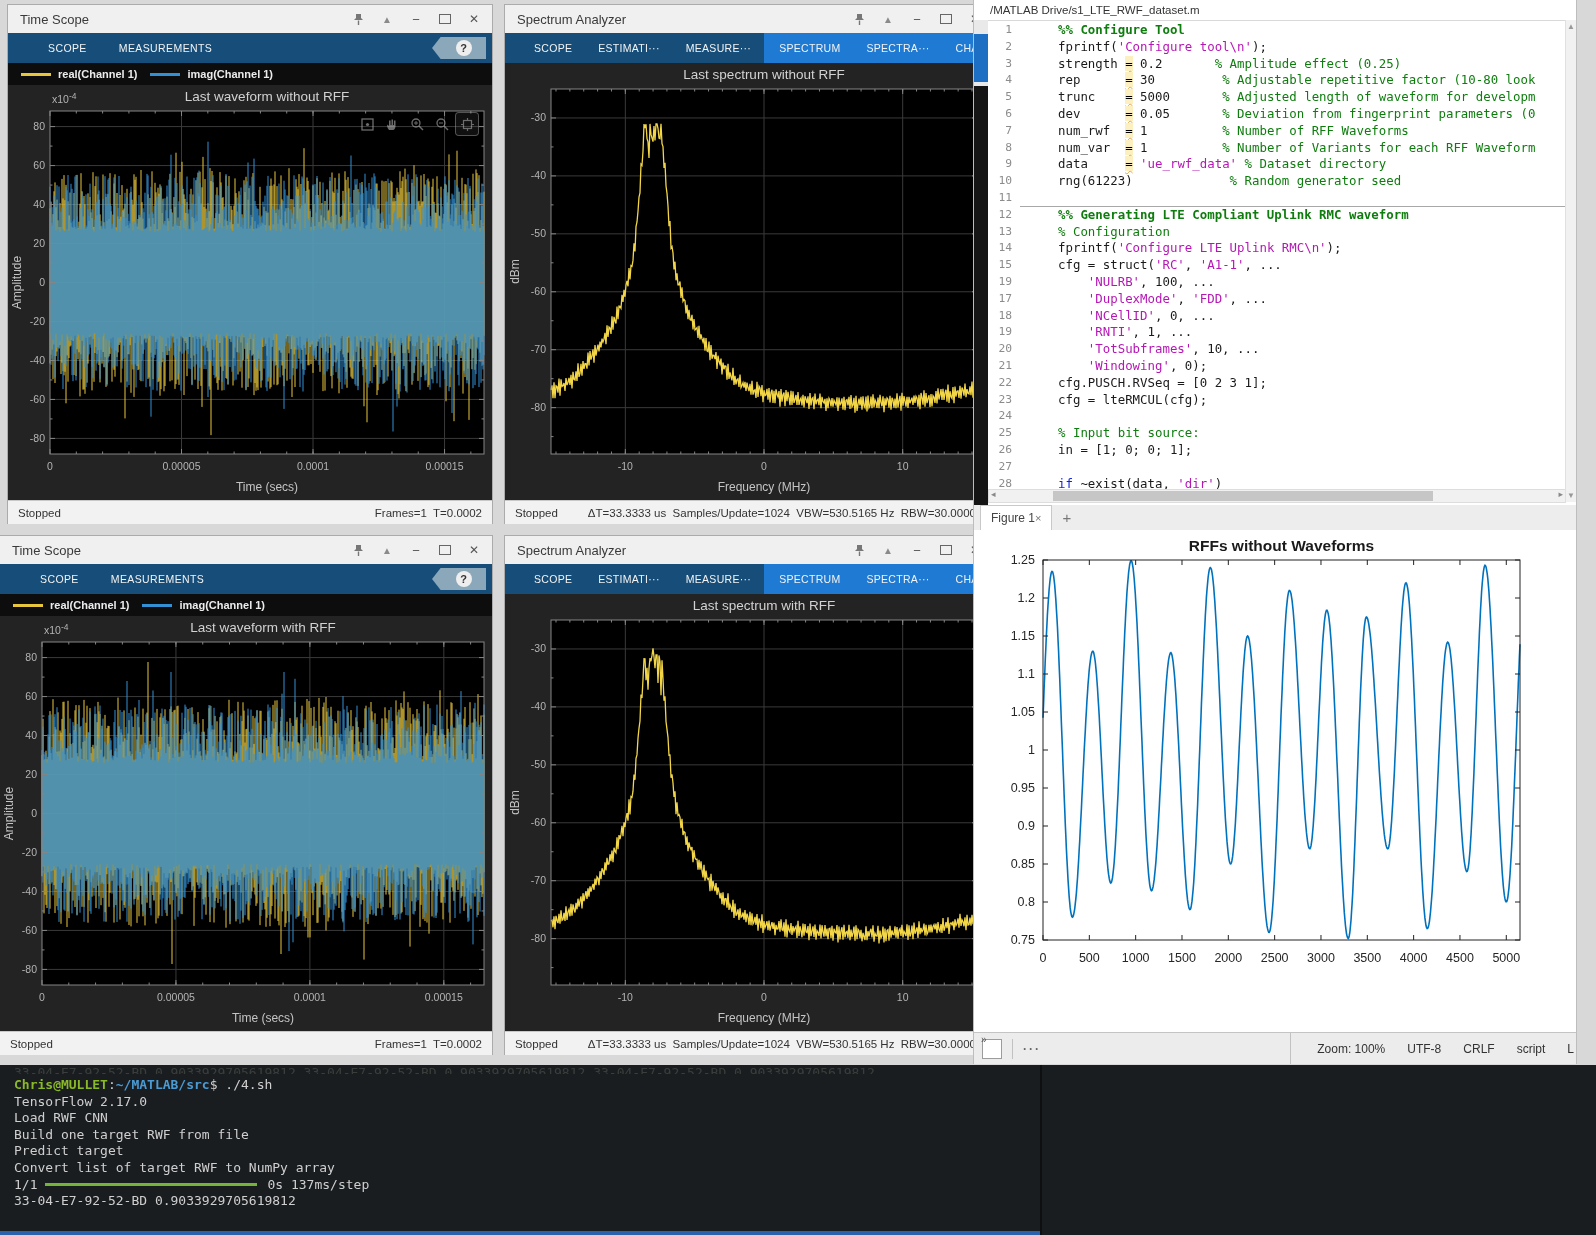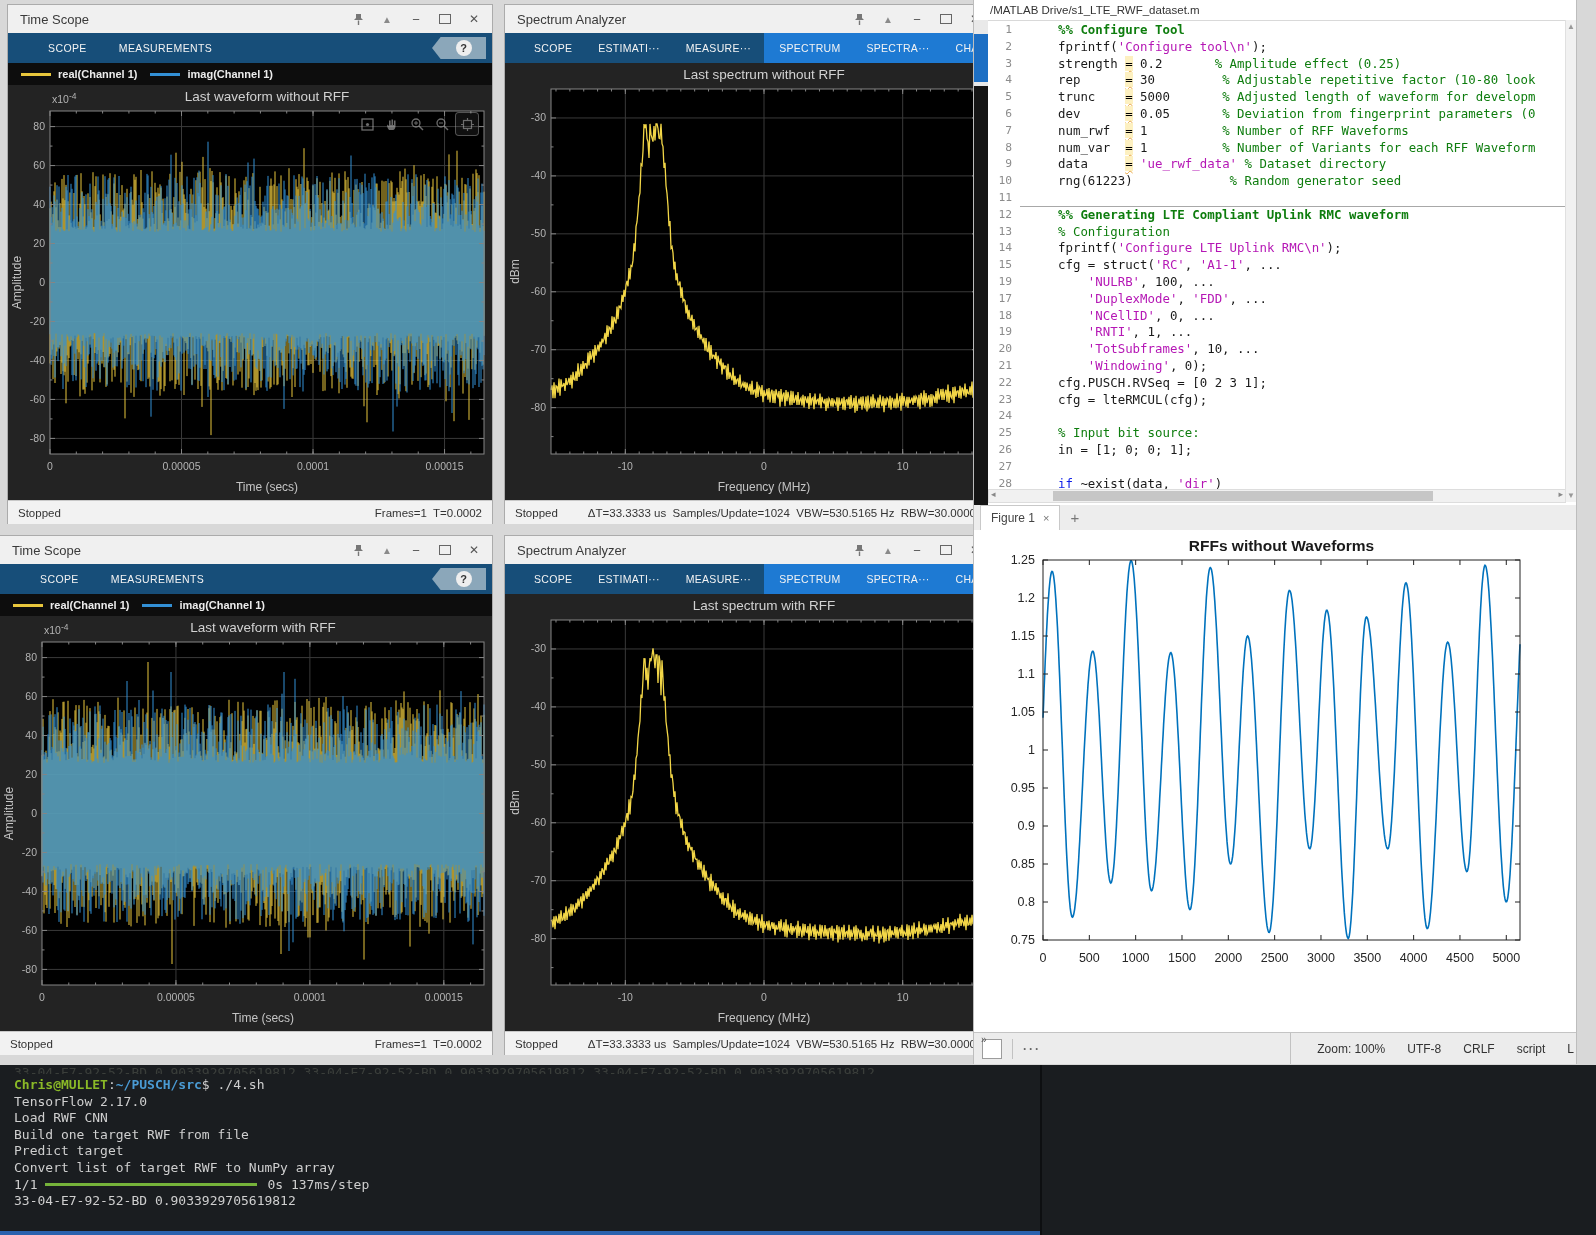--- a/index.html
+++ b/index.html
@@ -57,21 +57,21 @@
   .hscroll{position:absolute;left:14px;right:10px;top:489px;height:12px;background:#f1f1f1;border:1px solid #ddd;}
   .hthumb{position:absolute;left:64px;width:380px;top:1px;bottom:1px;background:#c6c6c6;}
   .harrow{position:absolute;top:-1px;font-size:9px;color:#888;}
   .vscroll{position:absolute;right:0;top:20px;width:10px;height:482px;background:#f1f1f1;border-left:1px solid #e0e0e0;
            font-size:8px;color:#999;text-align:center;}
   .vscroll .up{position:absolute;top:2px;left:0;right:0;}
   .vscroll .dn{position:absolute;bottom:2px;left:0;right:0;}
 
   .figtabs{position:absolute;left:0;top:505px;right:0;height:25px;background:#ededed;border-bottom:1px solid #cfcfcf;display:flex;align-items:flex-end;}
   .figtab{height:24px;background:#fff;border:1px solid #c9c9c9;border-bottom:none;display:flex;align-items:center;
-          padding:0 10px;font-size:12px;color:#444;margin-left:6px;gap:8px;}
+          padding:0 10px;font-size:12px;color:#444;margin-left:6px;}
   .figtab .x{color:#777;font-size:11px;}
   .plustab{margin-left:10px;color:#777;font-size:15px;align-self:center;}
   #figcanvas{position:absolute;left:0;top:530px;width:602px;height:502px;background:#fff;}
 
   .ed-status{position:absolute;left:0;top:1032px;right:0;height:31px;background:#ececec;border-top:1px solid #c4c4c4;
              display:flex;align-items:center;font-size:12px;color:#333;}
   .sb-box{width:18px;height:18px;border:1px solid #9c9c9c;background:#fff;margin-left:8px;position:relative;}
   .sb-box .chev{position:absolute;left:-2px;top:-6px;font-size:10px;color:#555;}
   .sb-div{width:1px;height:20px;background:#c2c2c2;margin:0 10px;}
   .sb-more{color:#666;letter-spacing:2px;font-weight:bold;}
@@ -935,21 +935,21 @@
           <span>CRLF</span>
           <span>script</span>
           <span>L</span>
         </div>
     </div>
   </div>
 
   <div id="terminal">
     <div class="clipline">33-04-E7-92-52-BD 0.9033929705619812   33-04-E7-92-52-BD 0.9033929705619812   33-04-E7-92-52-BD 0.9033929705619812</div>
     <div id="termlines">
-        <div class="tline"><span class="tuser">Chris@MULLET</span><span>:</span><span class="tpath">~/PUSCH/src</span><span>$ </span><span>./4.sh</span></div>
+        <div class="tline"><span class="tuser">Chris@MULLET</span><span>:</span><span class="tpath">~/MATLAB/src</span><span>$ </span><span>./4.sh</span></div>
         <div class="tline">TensorFlow 2.17.0</div>
         <div class="tline">Load RWF CNN</div>
         <div class="tline">Build one target RWF from file</div>
         <div class="tline">Predict target</div>
         <div class="tline">Convert list of target RWF to NumPy array</div>
         <div class="tline"><span>1/1</span><span class="pbar"></span><span>0s 137ms/step</span></div>
         <div class="tline">33-04-E7-92-52-BD 0.9033929705619812</div>
       </div>
     <div class="tdiv"></div>
     <div class="term-bottombar"></div>

